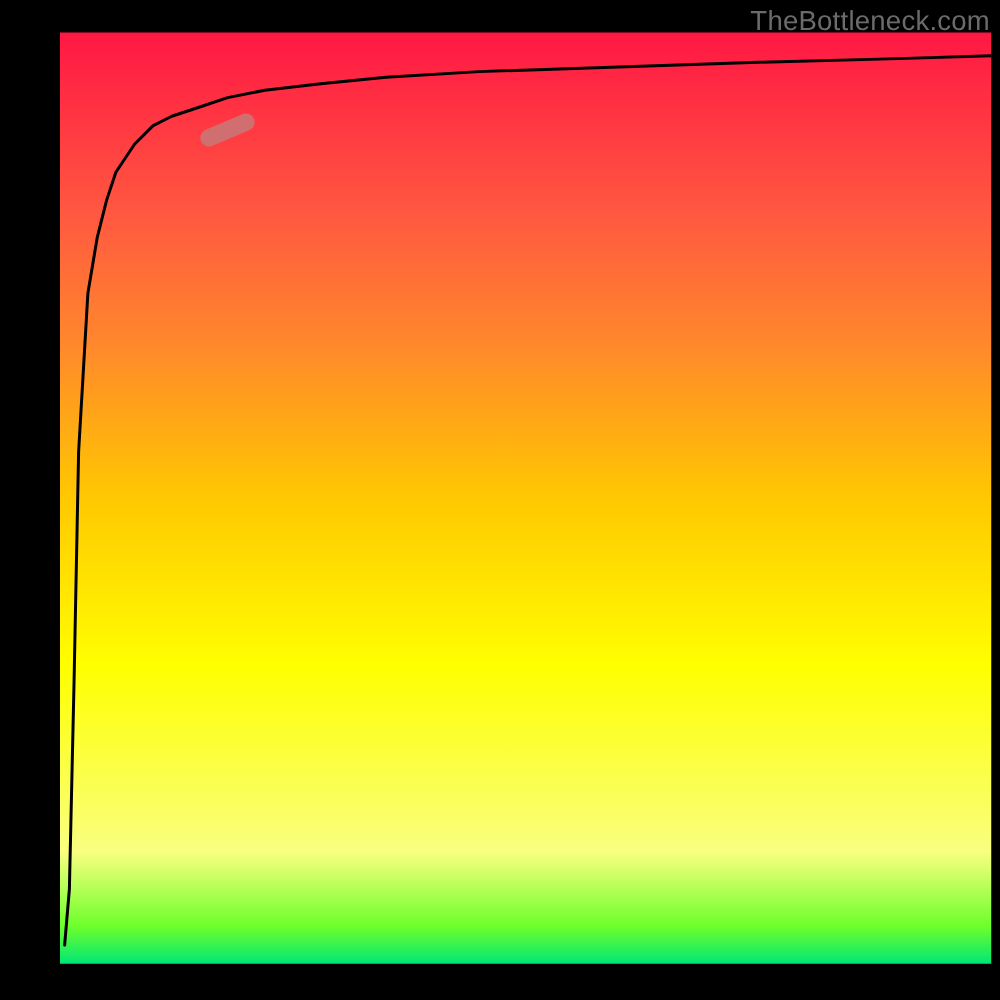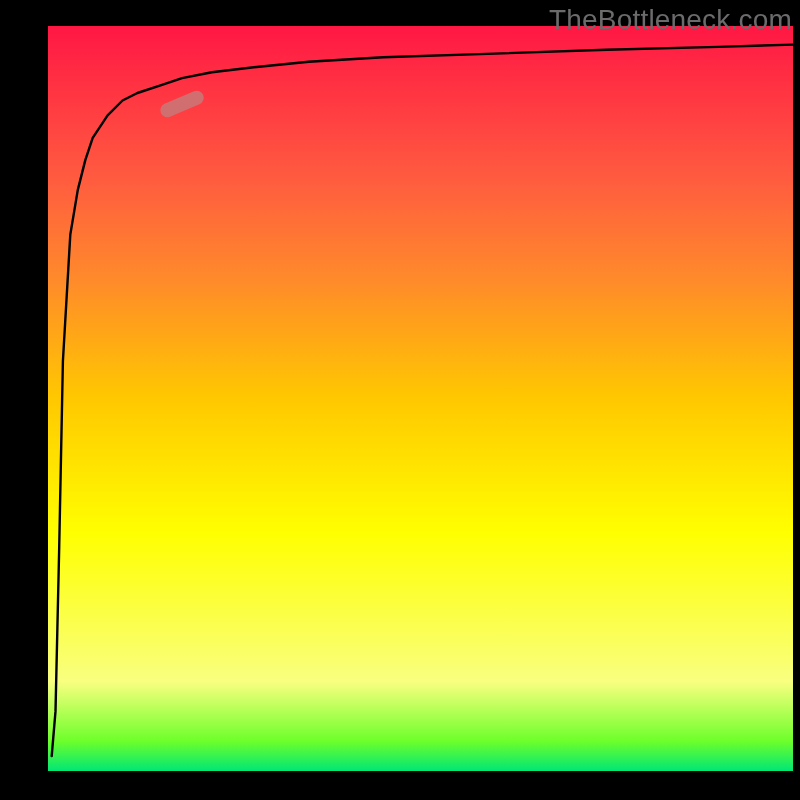--- a/index.html
+++ b/index.html
@@ -25,21 +25,21 @@
       #ff8a2b 66%,
       #ff5a40 80%,
       #ff1744 100%
     );
   }
   .watermark {
     position: absolute;
     top: 4px;
     right: 8px;
     font-family: Arial, Helvetica, sans-serif;
-    font-size: 28px;
+    font-size: 22px;
     color: #6b6b6b;
     letter-spacing: 0.2px;
     user-select: none;
   }
   .curve {
     position: absolute;
     left: 48px;
     top: 26px;
     width: 745px;
     height: 745px;

